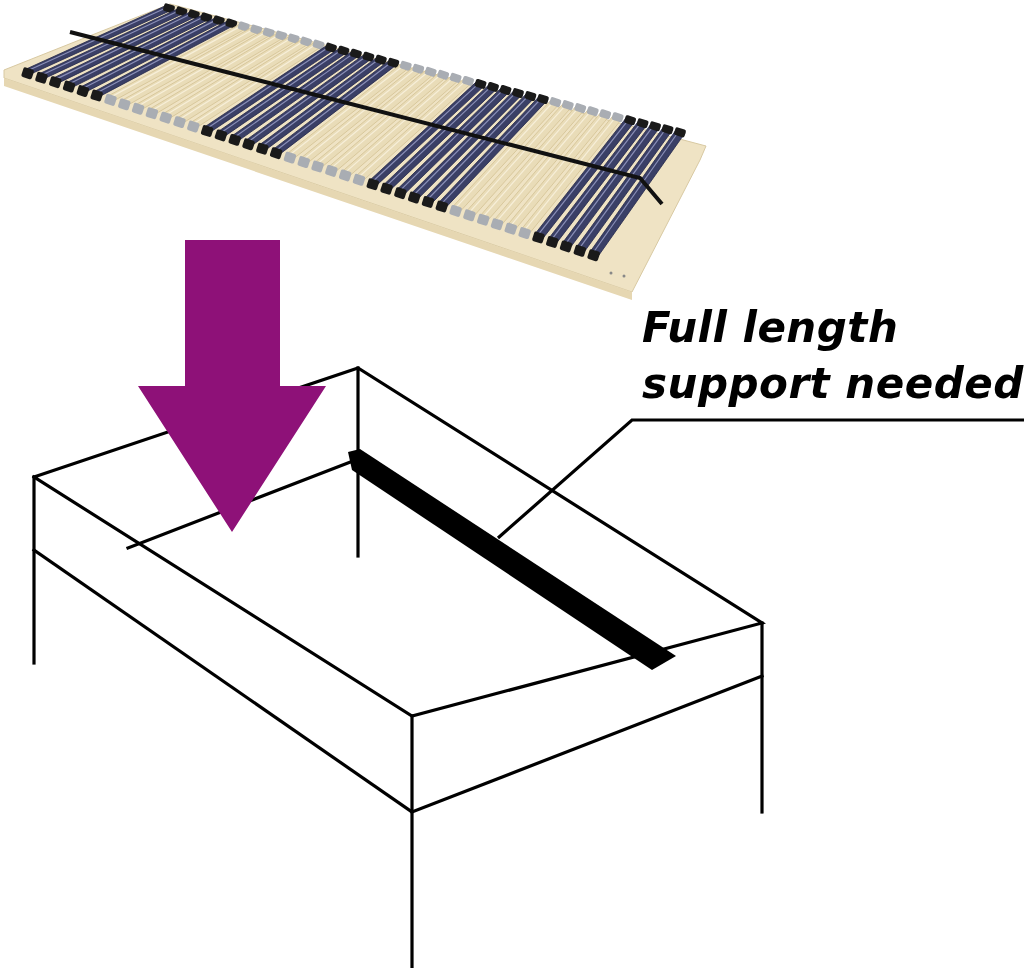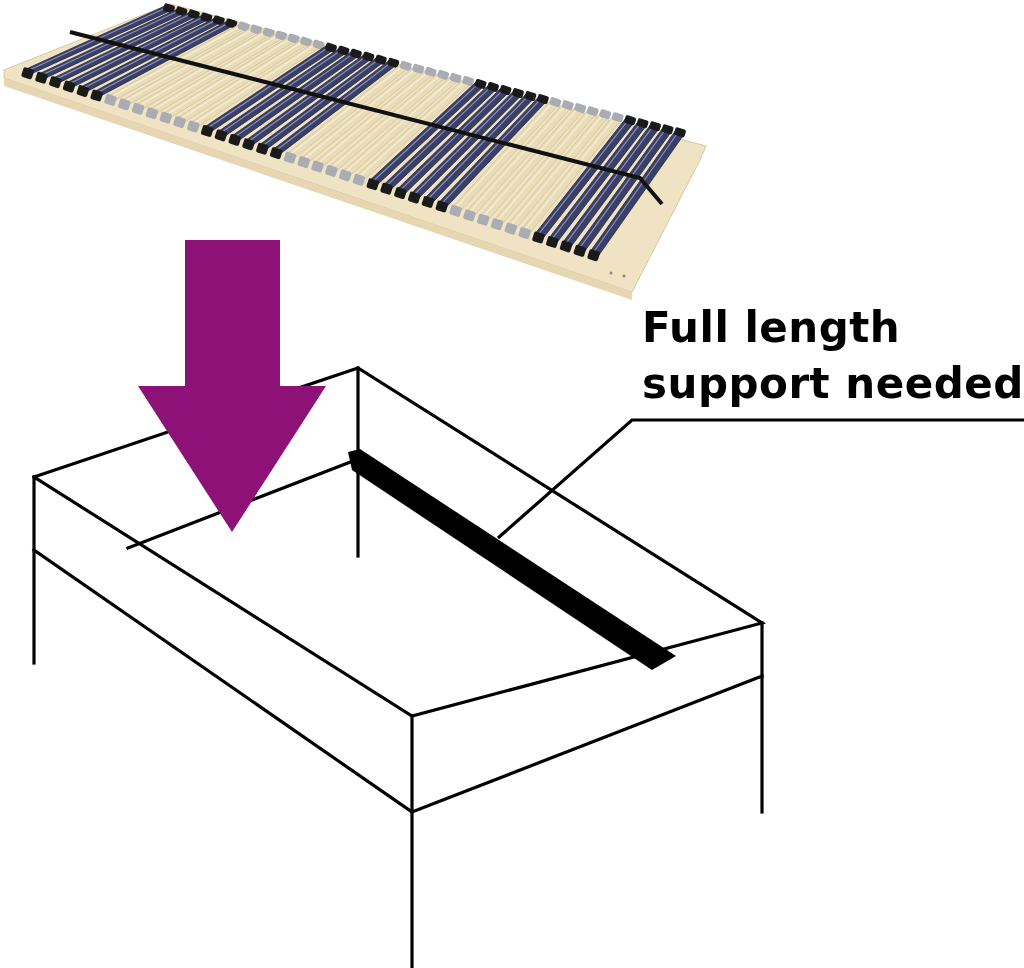--- a/index.html
+++ b/index.html
@@ -1,17 +1,17 @@
 <!DOCTYPE html>
 <html><head>
 <meta charset="utf-8">
 <style>
   html, body { margin:0; padding:0; background:#ffffff; }
   body { width:1024px; height:968px; position:relative; overflow:hidden; font-family:"DejaVu Sans", "Liberation Sans", sans-serif; }
-  #stage { position:absolute; left:0; top:0; width:1024px; height:968px; }
+  #stage { position:absolute; left:0; top:0; width:1024px; height:968px;font-style:italic; }
   .caption {
     position:absolute; left:642px; top:300px; width:390px;
     font-weight:bold; font-size:42px; line-height:56px; color:#000;
     letter-spacing:0.5px; white-space:nowrap;
   }
   .caption span { display:block; }
 </style>
 </head>
 <body>
 

